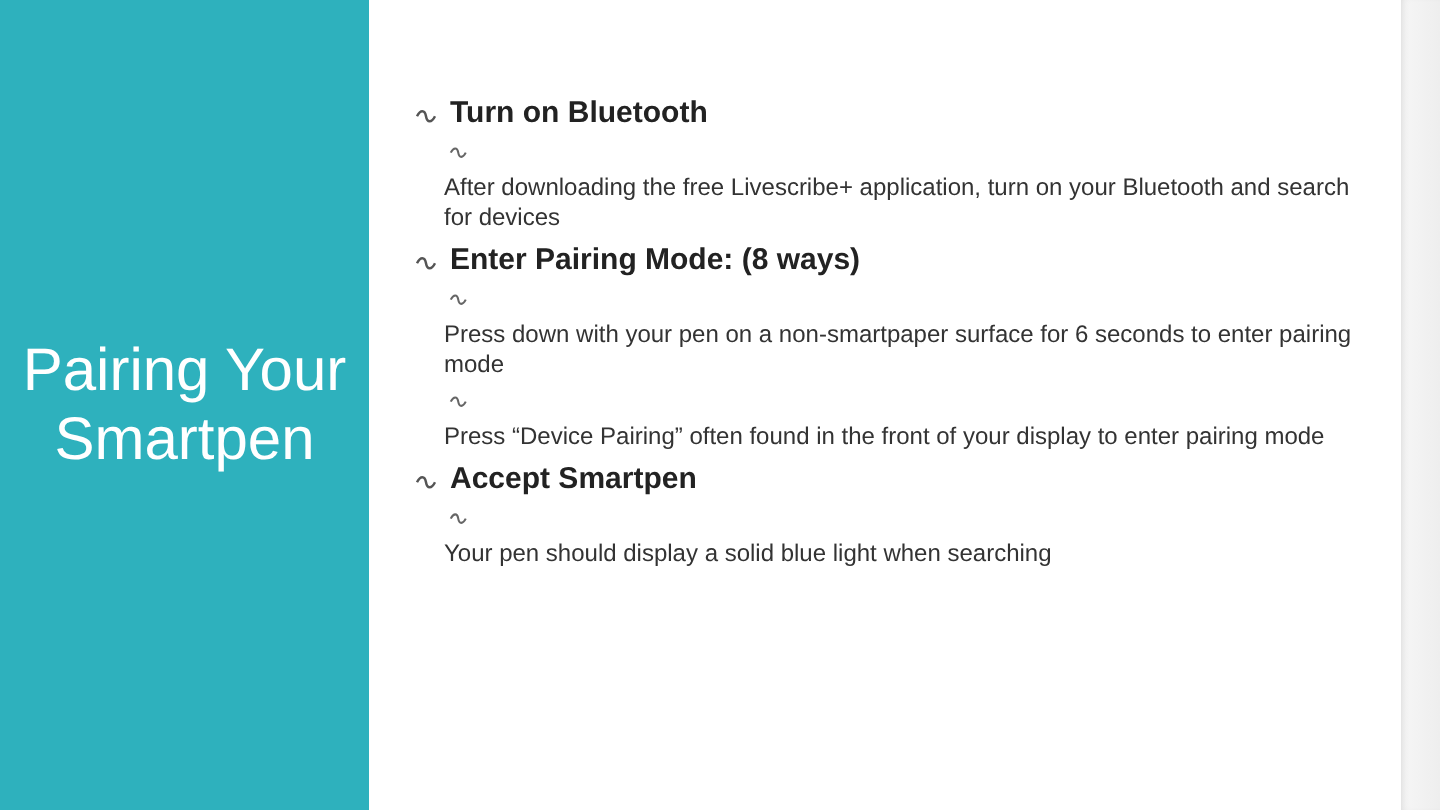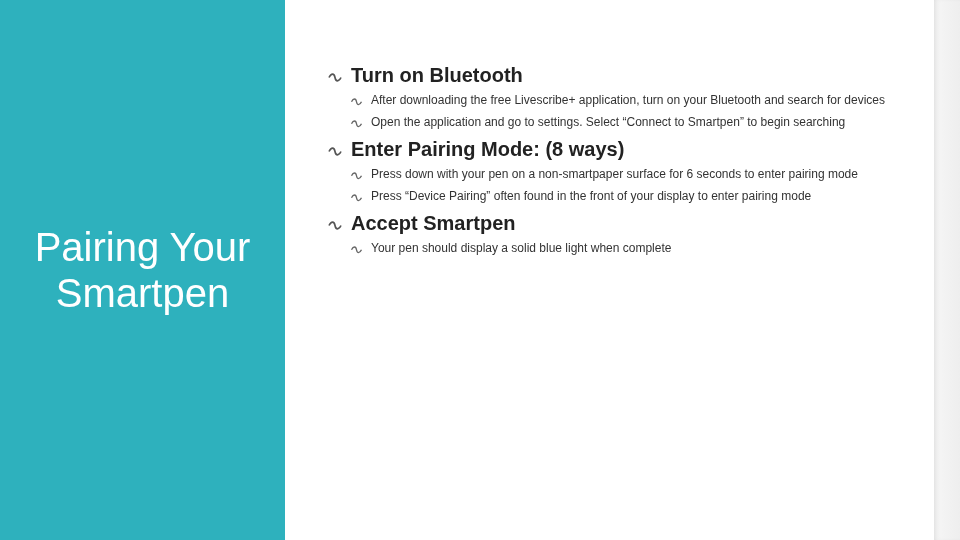--- a/index.html
+++ b/index.html
@@ -12,39 +12,39 @@
     overflow: hidden;
   }
   .slide {
     width: 960px;
     height: 540px;
     position: relative;
     display: flex;
     background: #ffffff;
   }
   .left-panel {
-    width: 285px;
+    width: 246px;
     height: 540px;
     background: #2eb1bd;
     display: flex;
     align-items: center;
     justify-content: center;
     flex-shrink: 0;
   }
   .slide-title {
     color: #ffffff;
     font-size: 40px;
     font-weight: 300;
     line-height: 1.15;
     text-align: center;
     margin: 0 8px;
   }
   .right-panel {
     flex: 1;
-    padding: 64px 48px 30px 40px;
+    padding: 64px 48px 30px 28px;
     box-sizing: border-box;
     color: #2b2b2b;
   }
   .section {
     margin-bottom: 6px;
   }
   .h1-line {
     display: flex;
     align-items: flex-start;
     gap: 6px;
@@ -57,26 +57,27 @@
     flex-shrink: 0;
     width: 20px;
     height: 24px;
     display: flex;
     align-items: center;
     justify-content: center;
     color: #555;
   }
   .sub-line {
     display: flex;
-    align-items: center;
+    align-items: flex-start;
     gap: 6px;
-    font-size: 12px;
+    font-size: 16px;
     color: #333;
     line-height: 1.25;
     margin: 0 0 2px 22px;
+    flex-direction: column;
   }
   .sub-line .icon {
     flex-shrink: 0;
     width: 18px;
     height: 20px;
     display: flex;
     align-items: center;
     justify-content: center;
     color: #666;
   }
@@ -113,28 +114,20 @@
         <span>Turn on Bluetooth</span>
       </div>
       <div class="sub-line">
         <span class="icon">
           <svg width="15" height="15" viewBox="0 0 24 24" fill="none" stroke="currentColor" stroke-width="2.2">
               <path d="M4 14c3-6 7-6 8 0s5 6 8 0"></path>
             </svg>
         </span>
         <span>After downloading the free Livescribe+ application, turn on your Bluetooth and search for devices</span>
       </div>
-      <div class="sub-line">
-        <span class="icon">
-          <svg width="15" height="15" viewBox="0 0 24 24" fill="none" stroke="currentColor" stroke-width="2.2">
-              <path d="M4 14c3-6 7-6 8 0s5 6 8 0"></path>
-            </svg>
-        </span>
-        <span>Open the application and go to settings. Select “Connect to Smartpen” to begin searching</span>
-      </div>
     </div>
 
     <div class="section">
       <div class="h1-line">
         <span class="icon">
           <svg width="18" height="18" viewBox="0 0 24 24" fill="none" stroke="currentColor" stroke-width="2.2">
               <path d="M4 14c3-6 7-6 8 0s5 6 8 0"></path>
             </svg>
         </span>
         <span>Enter Pairing Mode: (8 ways)</span>
@@ -165,20 +158,20 @@
             </svg>
         </span>
         <span>Accept Smartpen</span>
       </div>
       <div class="sub-line">
         <span class="icon">
           <svg width="15" height="15" viewBox="0 0 24 24" fill="none" stroke="currentColor" stroke-width="2.2">
               <path d="M4 14c3-6 7-6 8 0s5 6 8 0"></path>
             </svg>
         </span>
-        <span>Your pen should display a solid blue light when complete</span>
+        <span>Your pen should display a solid blue light when searching</span>
       </div>
     </div>
 
   </div>
 
   <div class="right-edge"></div>
 </div>
 
 </body></html>

